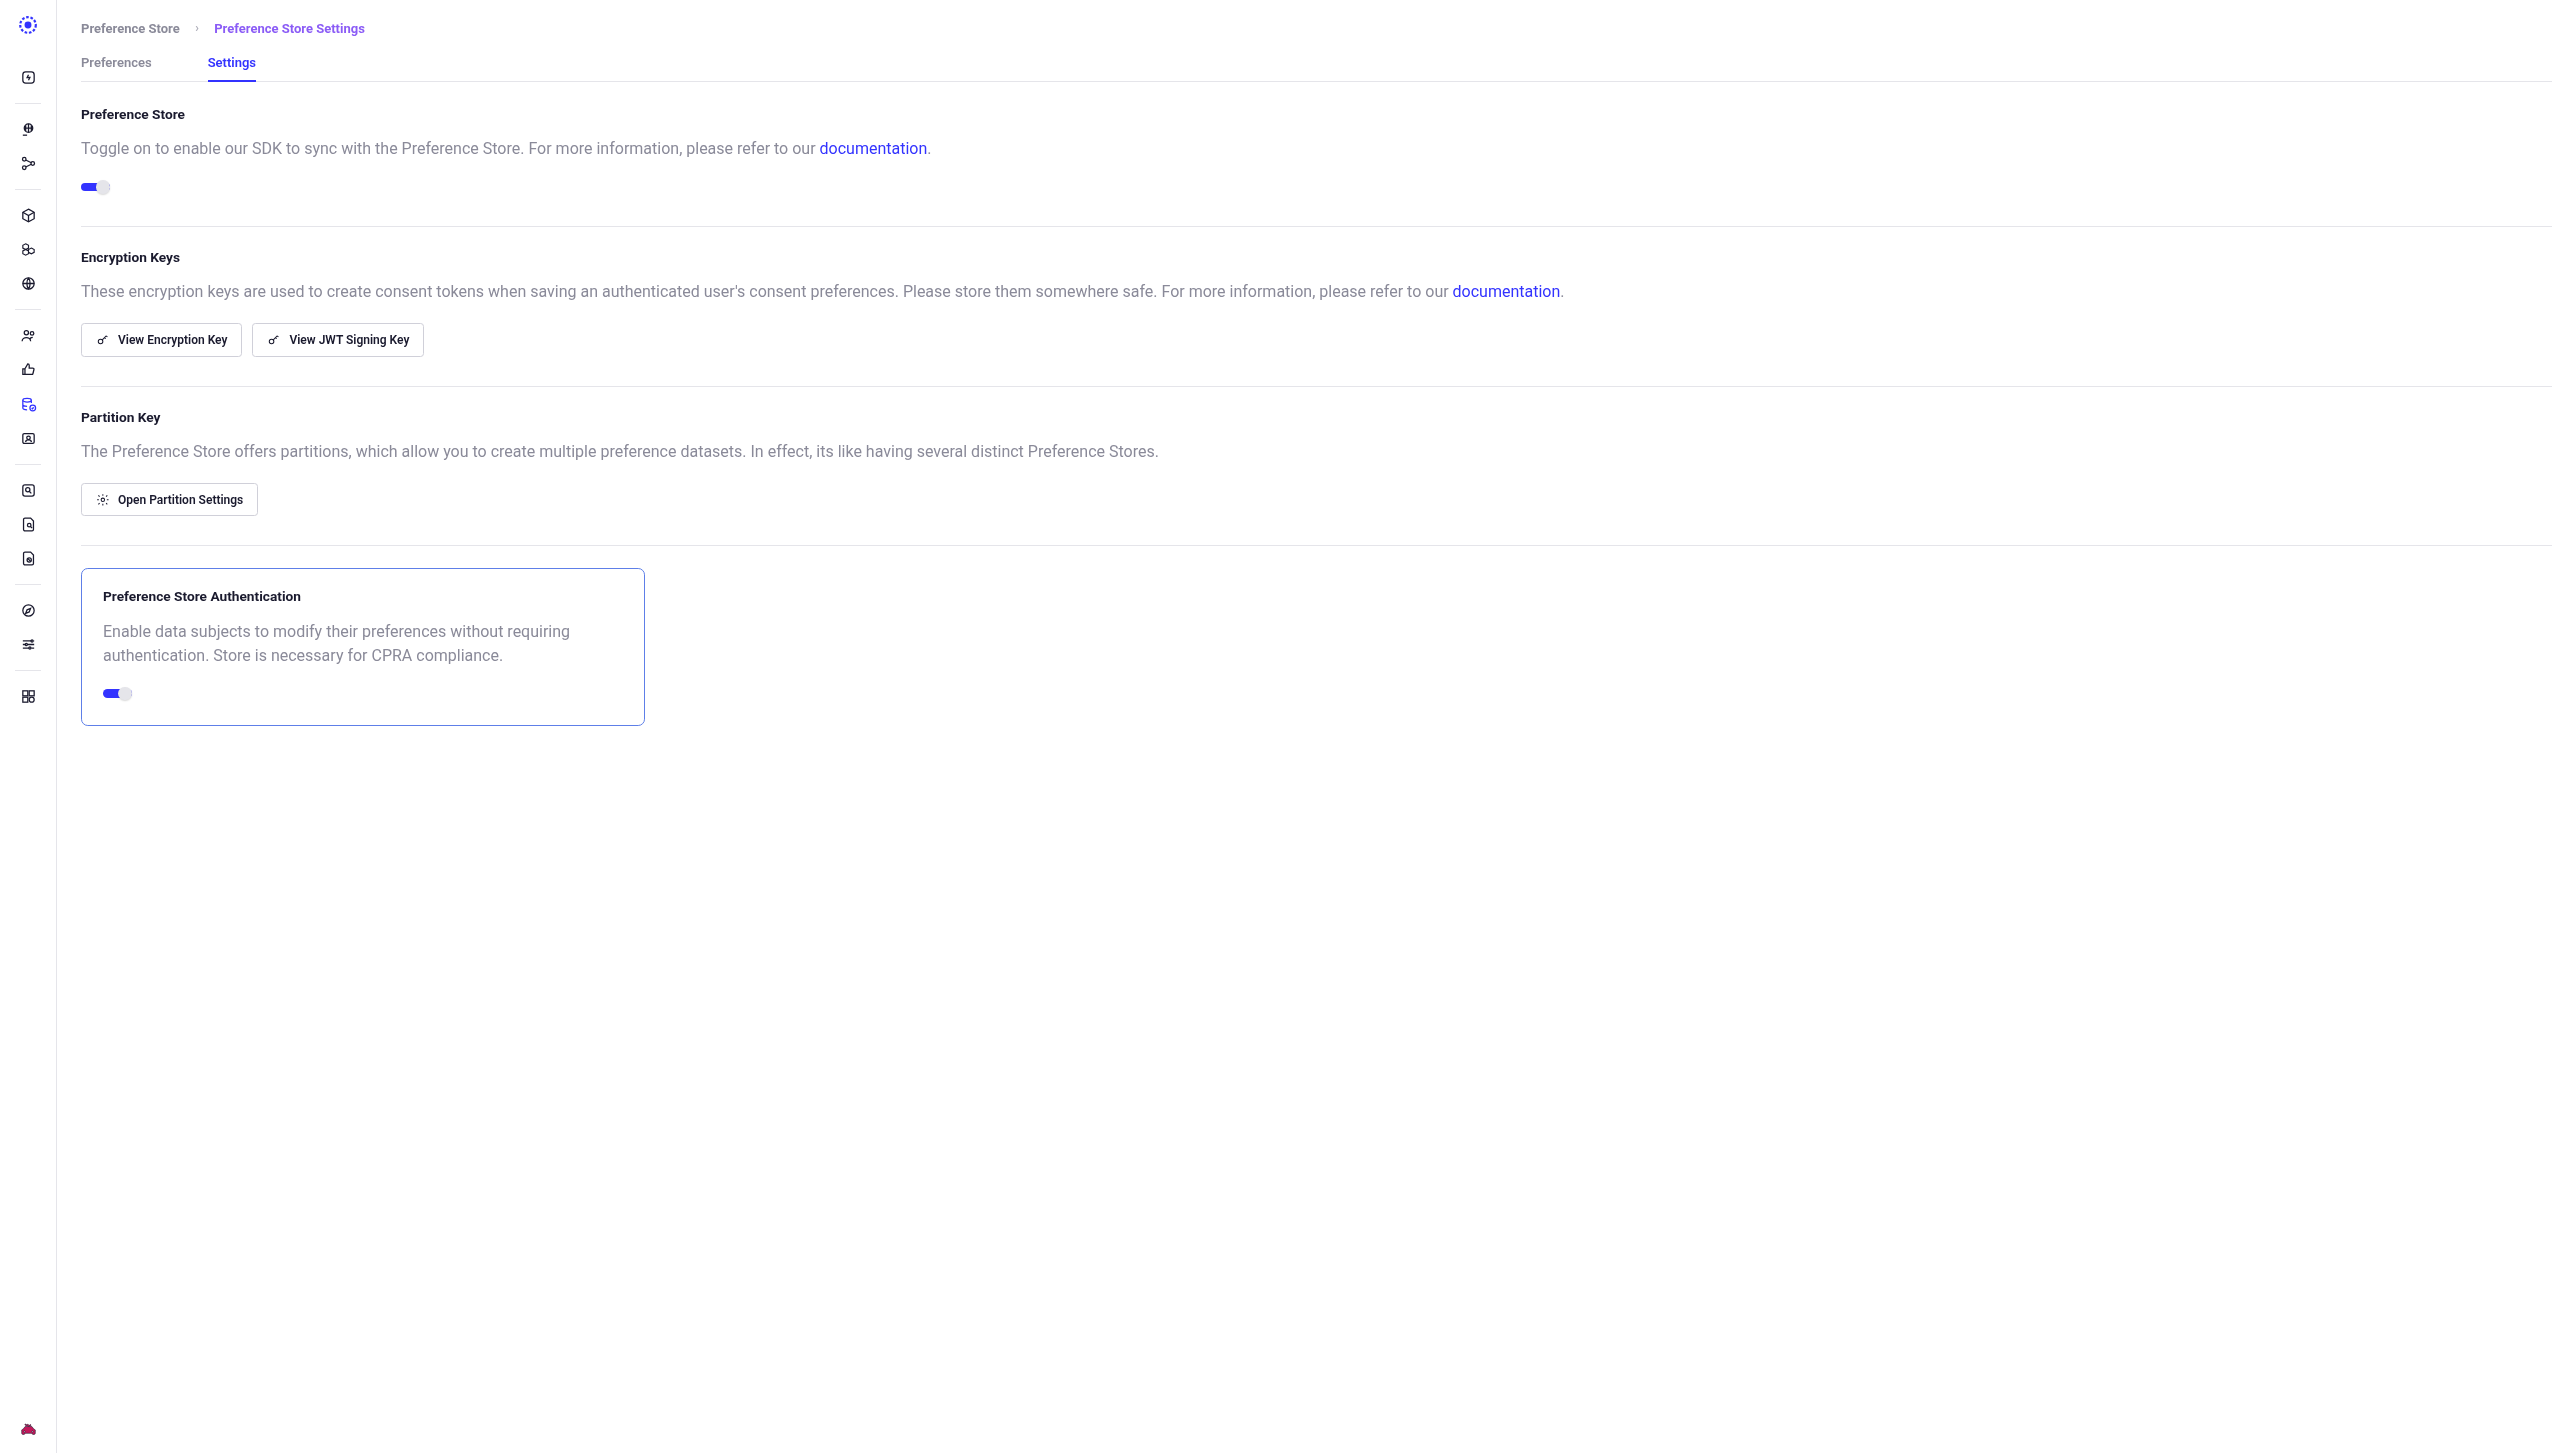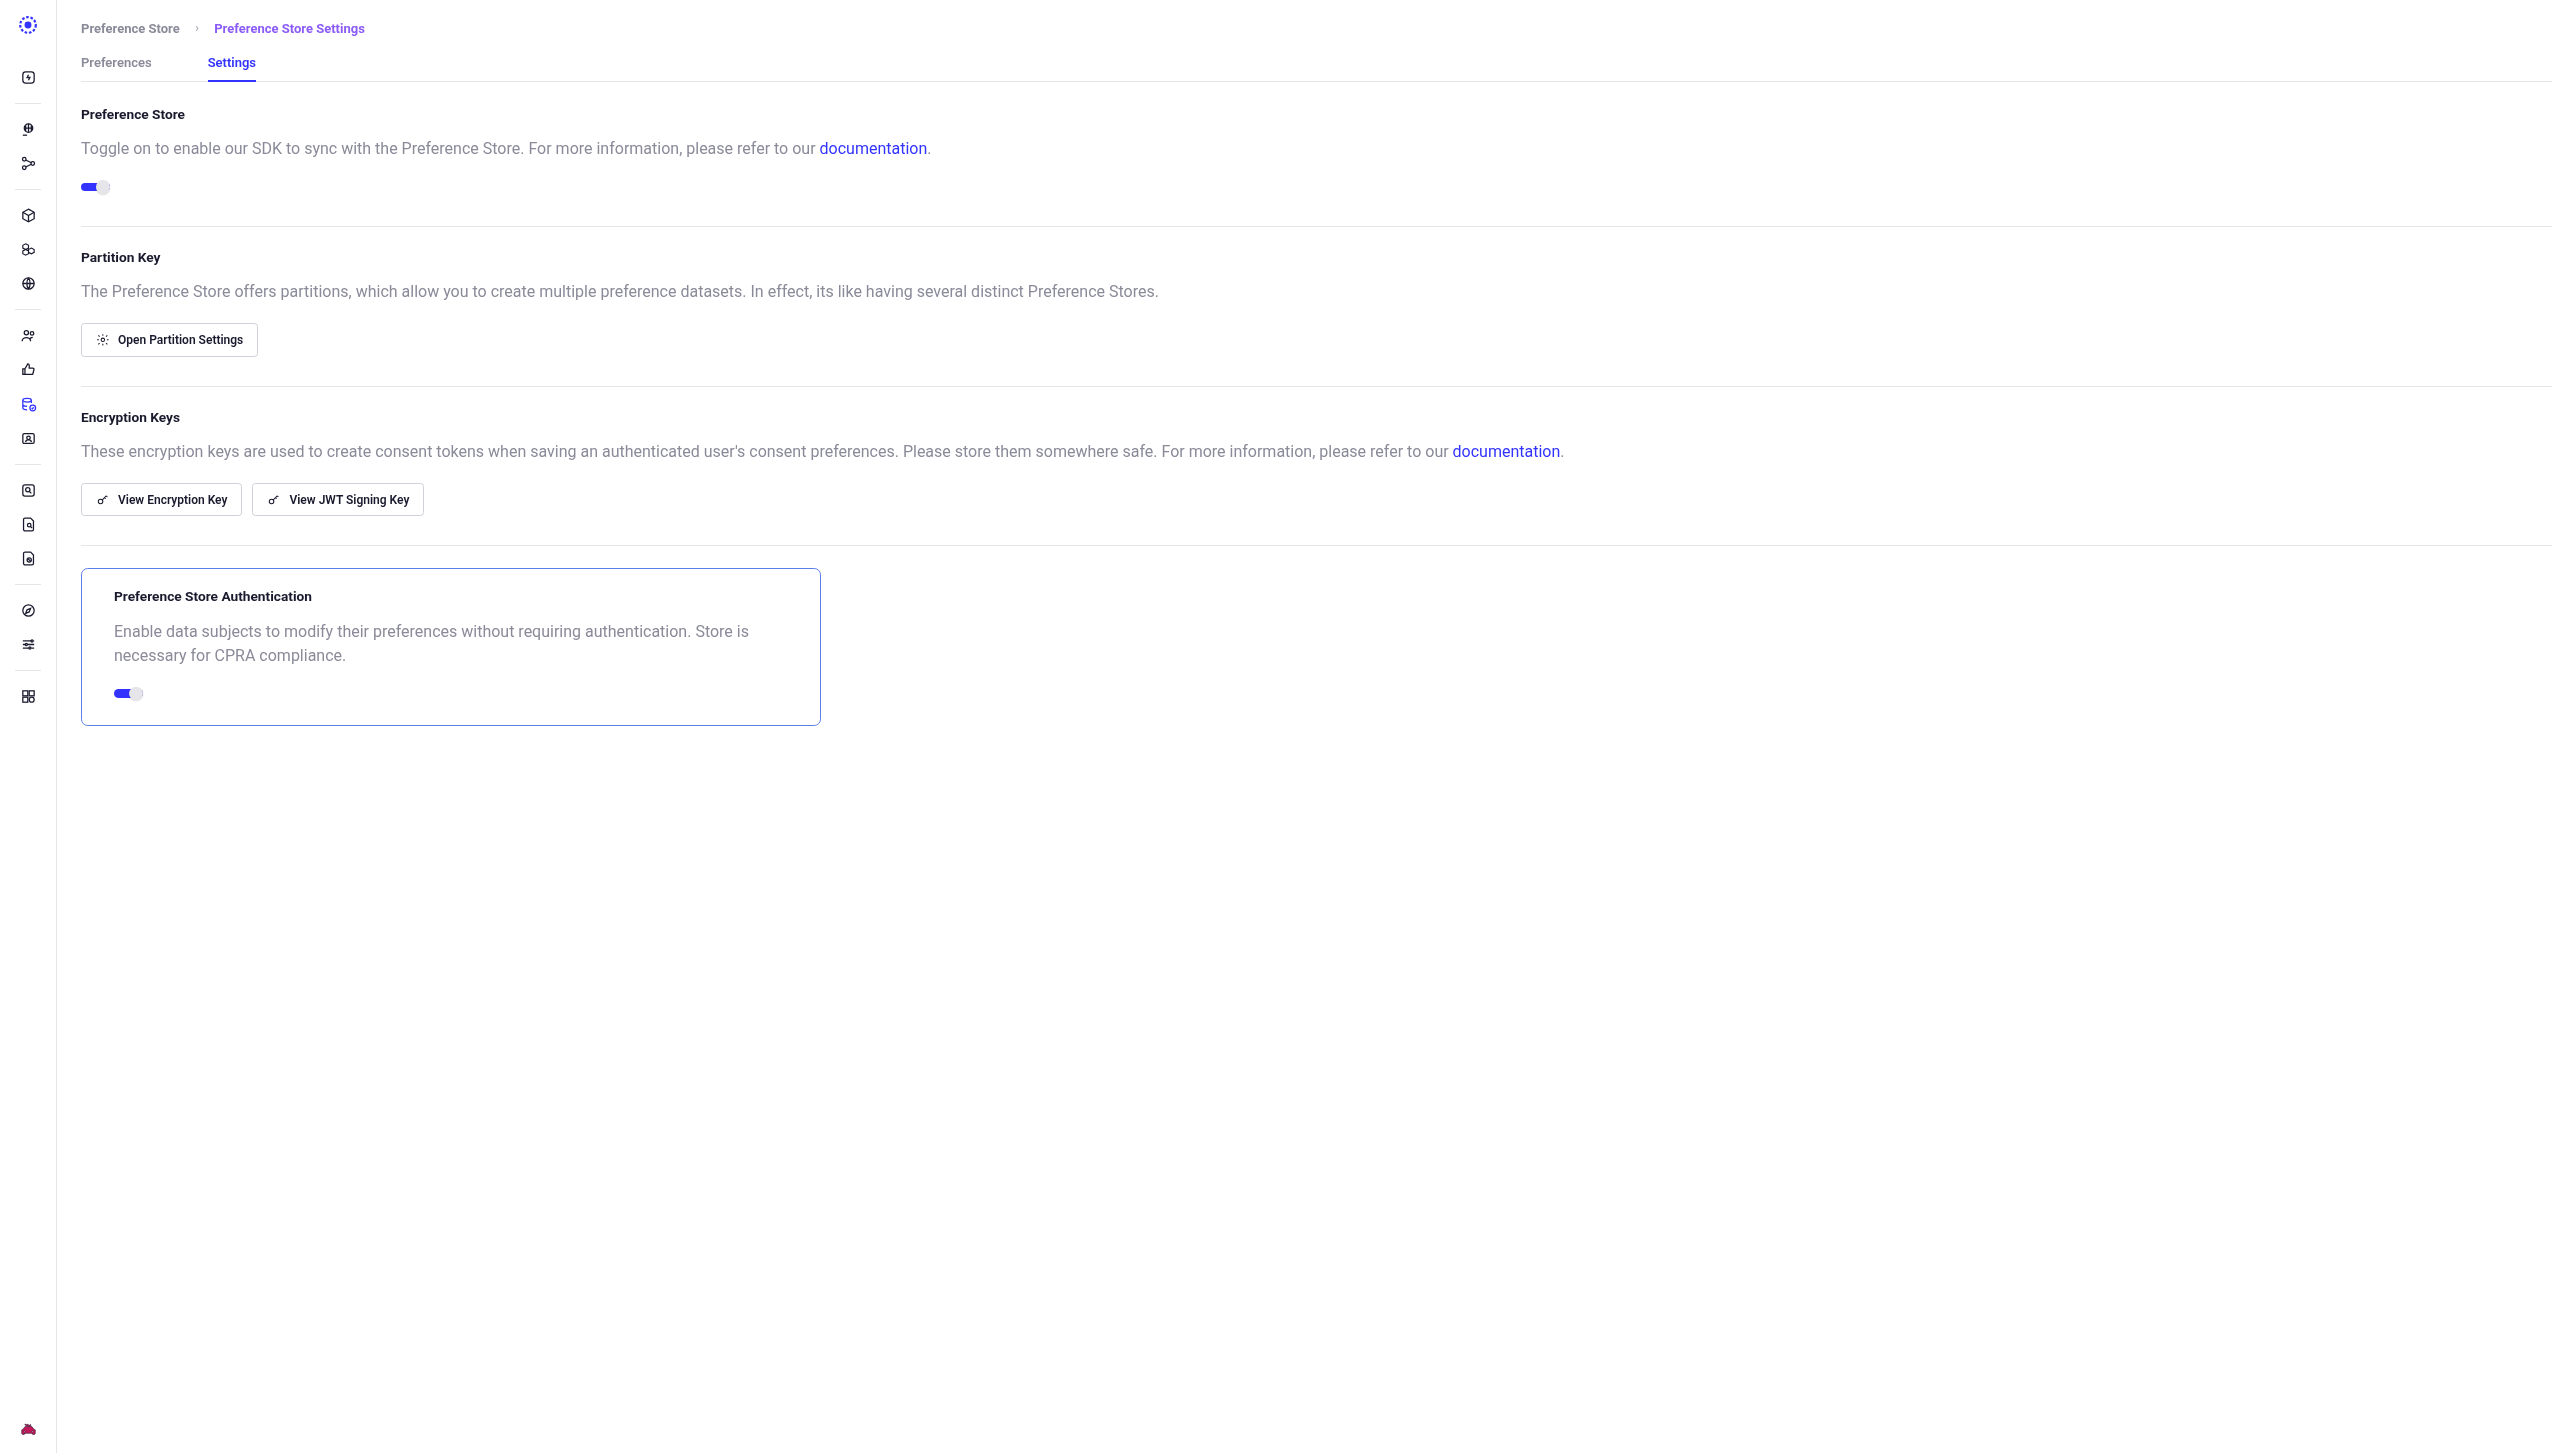--- a/index.html
+++ b/index.html
@@ -24,21 +24,21 @@
 .section { padding-bottom:29px; border-bottom:0.9px solid #e5e5ea; margin-bottom:22px; }
 .section-title { font-size:13.7px; font-weight:700; color:#1a1a2e; margin-bottom:15.4px; }
 .section-desc { font-size:16px; color:#8a8a99; line-height:1.5; margin-bottom:19px; }
 .section-desc a { color:#3333ff; text-decoration:none; }
 .toggle { width:29px; height:13.7px; border-radius:8.6px; position:relative; cursor:pointer; display:inline-block; }
 .toggle-track { width:29px; height:8.6px; background:#3333ff; border-radius:8.6px; position:absolute; top:2.6px; }
 .toggle-knob { width:13.7px; height:13.7px; background:#e5e5ea; border-radius:50%; position:absolute; right:0; top:0; box-shadow:0 0.9px 1.7px rgba(0,0,0,.15); }
 .btn-row { display:flex; gap:10.3px; }
 .btn { display:inline-flex; align-items:center; gap:8.6px; padding:8.6px 13.7px; border:0.9px solid #d0d0d9; border-radius:3.4px; font-size:12px; font-weight:600; color:#1a1a2e; background:#fff; cursor:pointer; }
 .btn svg { width:13.7px; height:13.7px; stroke:#1a1a2e; }
-.highlight-box { border:1.7px solid #5e7fe8; border-radius:6.8px; padding:19px 19px 22px 32px; width:740px; }
+.highlight-box { border:1.7px solid #5e7fe8; border-radius:6.8px; padding:19px 19px 22px 21px; width:564px; }
 </style>
 </head>
 <body>
 
 <nav class="sidebar">
   <div class="sidebar-logo">
     <svg viewBox="0 0 30 30" fill="none">
         <circle cx="15" cy="15" r="9" stroke="#3333ff" stroke-width="2.5" stroke-dasharray="3 2"></circle>
         <circle cx="15" cy="15" r="4" fill="#3333ff"></circle>
       </svg>
@@ -180,34 +180,20 @@
     <div class="tab active">Settings</div>
   </div>
 
   <section class="section">
     <h3 class="section-title">Preference Store</h3>
     <p class="section-desc">
       <span>Toggle on to enable our SDK to sync with the Preference Store. For more information, please refer to our </span><a href="#">documentation</a><span>.</span>
     </p>
     <div class="toggle">
       <div class="toggle-track"></div><div class="toggle-knob"></div>
-    </div>
-  </section>
-
-  <section class="section">
-    <h3 class="section-title">Partition Key</h3>
-    <p class="section-desc">The Preference Store offers partitions, which allow you to create multiple preference datasets. In effect, its like having several distinct Preference Stores.</p>
-    <div class="btn-row">
-      <button class="btn">
-        <svg viewBox="0 0 24 24" fill="none" stroke-width="1.8">
-            <circle cx="12" cy="12" r="3"></circle>
-            <path d="M12 2v3M12 19v3M4.2 4.2l2.1 2.1M17.7 17.7l2.1 2.1M2 12h3M19 12h3M4.2 19.8l2.1-2.1M17.7 6.3l2.1-2.1"></path>
-          </svg>
-        <span>Open Partition Settings</span>
-      </button>
     </div>
   </section>
 
   <section class="section">
     <h3 class="section-title">Encryption Keys</h3>
     <p class="section-desc">
       <span>These encryption keys are used to create consent tokens when saving an authenticated user's consent preferences. Please store them somewhere safe. For more information, please refer to our </span><a href="#">documentation</a><span>.</span>
     </p>
     <div class="btn-row">
       <button class="btn">
@@ -220,20 +206,34 @@
       <button class="btn">
         <svg viewBox="0 0 24 24" fill="none" stroke-width="1.8">
             <circle cx="8" cy="15" r="4"></circle>
             <path d="M11 12l7-7M15 8l2 2M18 5l2 2"></path>
           </svg>
         <span>View JWT Signing Key</span>
       </button>
     </div>
   </section>
 
+  <section class="section">
+    <h3 class="section-title">Partition Key</h3>
+    <p class="section-desc">The Preference Store offers partitions, which allow you to create multiple preference datasets. In effect, its like having several distinct Preference Stores.</p>
+    <div class="btn-row">
+      <button class="btn">
+        <svg viewBox="0 0 24 24" fill="none" stroke-width="1.8">
+            <circle cx="12" cy="12" r="3"></circle>
+            <path d="M12 2v3M12 19v3M4.2 4.2l2.1 2.1M17.7 17.7l2.1 2.1M2 12h3M19 12h3M4.2 19.8l2.1-2.1M17.7 6.3l2.1-2.1"></path>
+          </svg>
+        <span>Open Partition Settings</span>
+      </button>
+    </div>
+  </section>
+
   <div class="highlight-box">
     <h3 class="section-title">Preference Store Authentication</h3>
     <p class="section-desc">Enable data subjects to modify their preferences without requiring authentication. Store is necessary for CPRA compliance.</p>
     <div class="toggle">
       <div class="toggle-track"></div><div class="toggle-knob"></div>
     </div>
   </div>
 
 </main>
 

